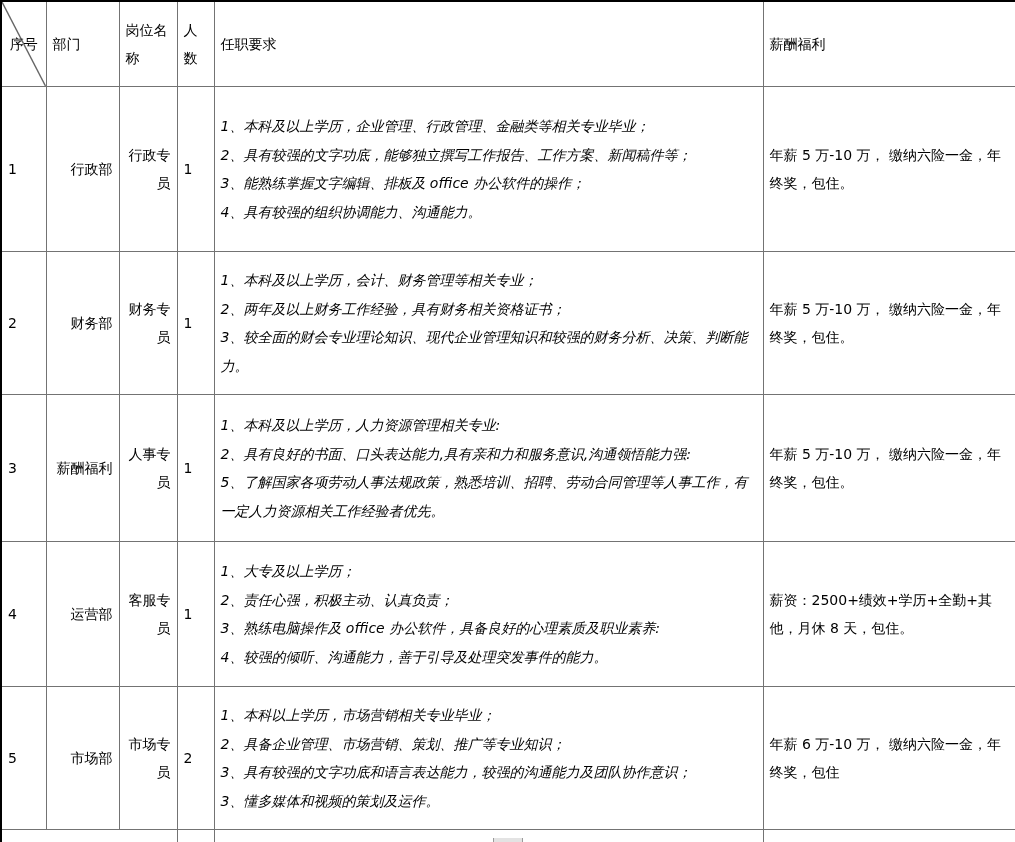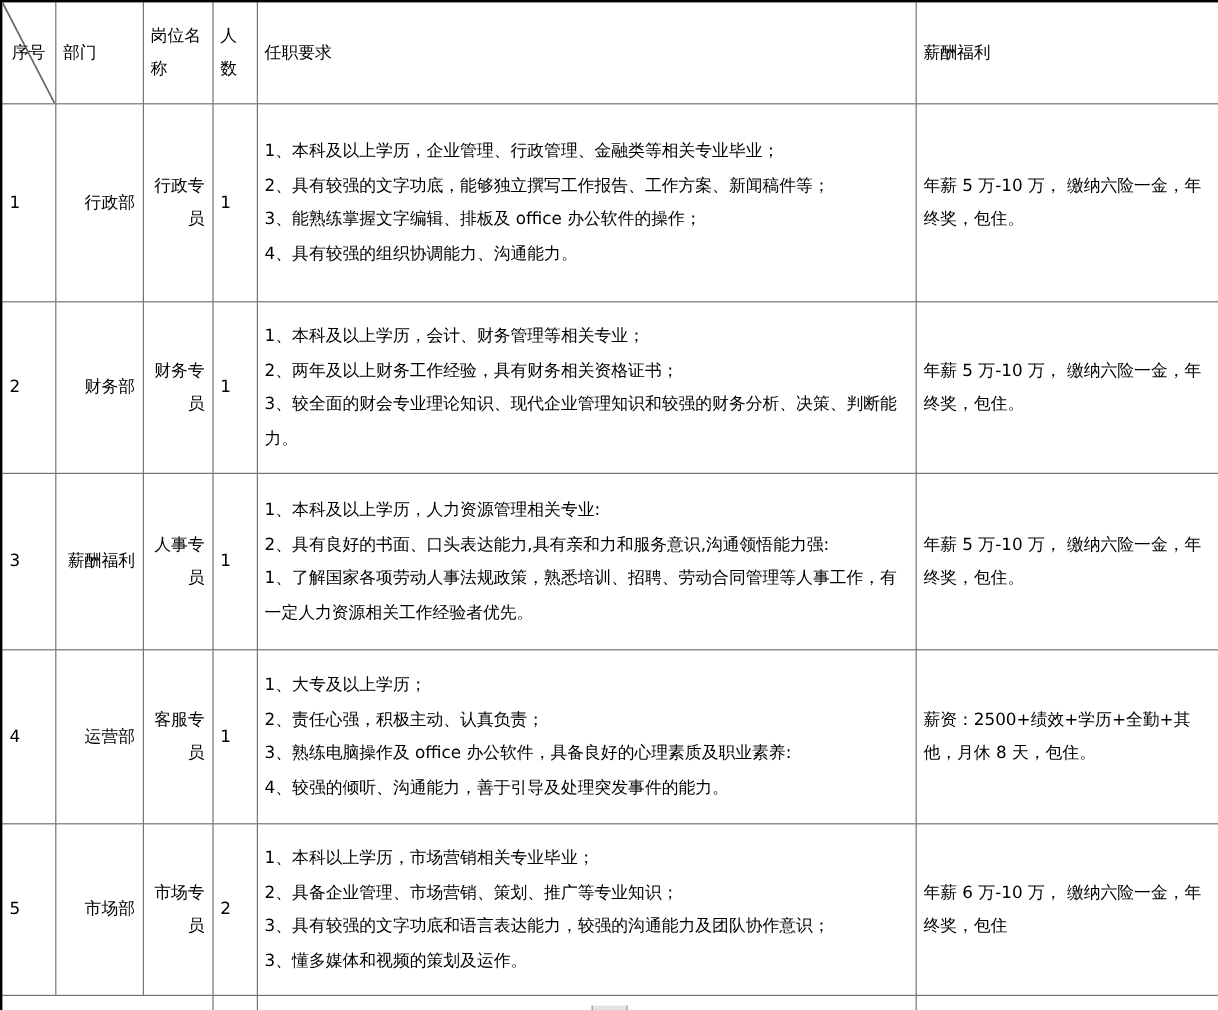--- a/index.html
+++ b/index.html
@@ -39,21 +39,21 @@
   tr.r-2 { height: 126px; }
   tr.r-3 { height: 147px; }
   tr.r-4 { height: 145px; }
   tr.r-5 { height: 135px; }
   tr.r-total { height: 52px; }
 
   .cjk-wrap { word-break: break-all; line-height: 28px; text-align: right; }
 
   td.cell-no { padding-left: 10px; line-height: 24px; }
   td.cell-count { padding-left: 7px; word-break: break-all; line-height: 28px; }
-  td.cell-req { padding-left: 7px; }
+  td.cell-req { padding-left: 7px; font-style: italic; }
   td.cell-req p { line-height: 28.5px; word-break: break-all; }
   td.cell-salary { line-height: 28px; word-break: break-all; padding-left: 6px; }
 
   td.hdr-no {
     position: relative;
     padding-left: 14px;
     line-height: 24px;
     text-align: center;
   }
   td.hdr-no .diag {
@@ -131,21 +131,21 @@
     </tr>
 
     <tr class="r-3">
       <td class="cell-no">3</td>
       <td class="cjk-wrap">薪酬福利</td>
       <td class="cjk-wrap">人事专员</td>
       <td class="cell-count">1</td>
       <td class="cell-req">
         <p>1、本科及以上学历，人力资源管理相关专业:</p>
         <p>2、具有良好的书面、口头表达能力,具有亲和力和服务意识,沟通领悟能力强:</p>
-        <p>1、了解国家各项劳动人事法规政策，熟悉培训、招聘、劳动合同管理等人事工作，有一定人力资源相关工作经验者优先。</p>
+        <p>5、了解国家各项劳动人事法规政策，熟悉培训、招聘、劳动合同管理等人事工作，有一定人力资源相关工作经验者优先。</p>
       </td>
       <td class="cell-salary">年薪 5 万-10 万， 缴纳六险一金，年终奖，包住。</td>
     </tr>
 
     <tr class="r-4">
       <td class="cell-no">4</td>
       <td class="cjk-wrap">运营部</td>
       <td class="cjk-wrap">客服专员</td>
       <td class="cell-count">1</td>
       <td class="cell-req">

